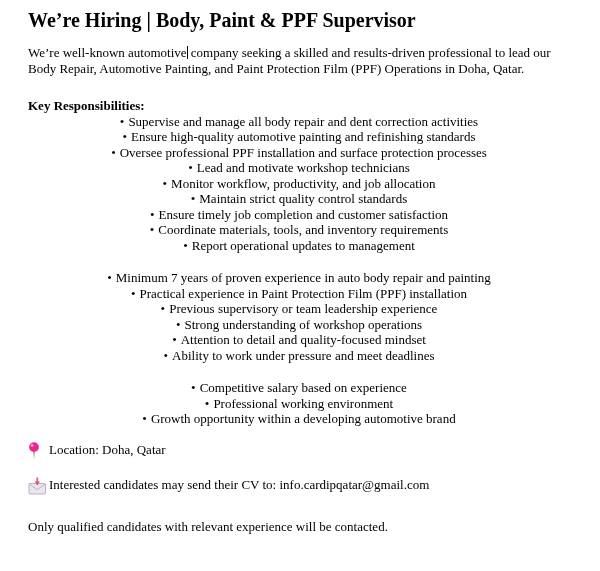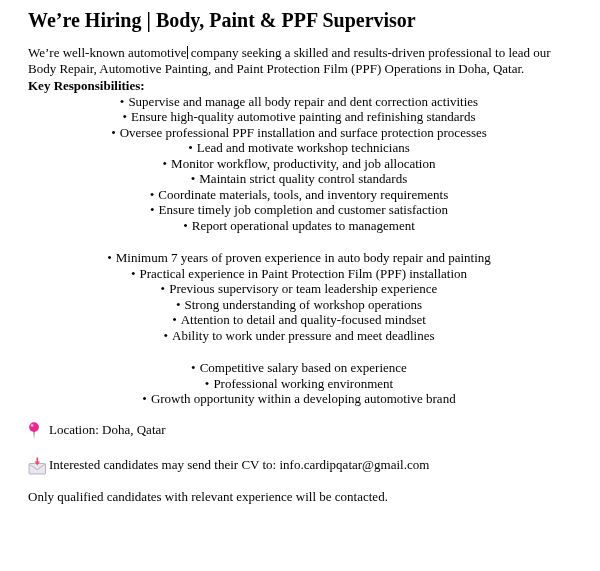--- a/index.html
+++ b/index.html
@@ -17,21 +17,21 @@
     overflow: hidden;
     cursor: text;
   }
   .doc-title {
     font-size: 20px;
     line-height: 26px;
     font-weight: bold;
     margin-bottom: 12px;
     white-space: nowrap;
   }
-  .intro { margin-bottom: 2px; }
+  .intro { margin-bottom: 22px; }
   .caret {
     display: inline-block;
     width: 1px;
     height: 13px;
     background: #000;
     vertical-align: -2px;
   }
   .section { margin-bottom: 17px; }
   .section-heading { font-weight: bold; }
   .li { display: block; text-align: center; }
@@ -42,21 +42,21 @@
     min-height: 18px;
   }
   .icon-line .icon-box {
     width: 21px;
     display: flex;
     align-items: center;
     justify-content: flex-start;
     flex: 0 0 21px;
   }
   .loc-line { margin-bottom: 17px; }
-  .mail-line { margin-bottom: 14px; }
+  .mail-line { margin-bottom: 24px; }
   .offer-section { margin-bottom: 15px; }
   .closing { }
   svg { display: block; }
 </style>
 </head>
 <body>
 
 <div class="page">
 
   <h1 class="doc-title">We’re Hiring | Body, Paint &amp; PPF Supervisor</h1>
@@ -64,22 +64,22 @@
   <p class="intro"><span>We’re well-known automotive</span><span class="caret"></span><span> company seeking a skilled and results-driven professional to lead our Body Repair, Automotive Painting, and Paint Protection Film (PPF) Operations in Doha, Qatar.</span></p>
 
   <div class="section">
     <div class="section-heading">Key Responsibilities:</div>
     <div class="li"><span class="bullet">•</span><span>Supervise and manage all body repair and dent correction activities</span></div>
     <div class="li"><span class="bullet">•</span><span>Ensure high-quality automotive painting and refinishing standards</span></div>
     <div class="li"><span class="bullet">•</span><span>Oversee professional PPF installation and surface protection processes</span></div>
     <div class="li"><span class="bullet">•</span><span>Lead and motivate workshop technicians</span></div>
     <div class="li"><span class="bullet">•</span><span>Monitor workflow, productivity, and job allocation</span></div>
     <div class="li"><span class="bullet">•</span><span>Maintain strict quality control standards</span></div>
+    <div class="li"><span class="bullet">•</span><span>Ensure timely job completion and customer satisfaction</span></div>
     <div class="li"><span class="bullet">•</span><span>Coordinate materials, tools, and inventory requirements</span></div>
-    <div class="li"><span class="bullet">•</span><span>Ensure timely job completion and customer satisfaction</span></div>
     <div class="li"><span class="bullet">•</span><span>Report operational updates to management</span></div>
   </div>
 
   <div class="section">
     <div class="li"><span class="bullet">•</span><span>Minimum 7 years of proven experience in auto body repair and painting</span></div>
     <div class="li"><span class="bullet">•</span><span>Practical experience in Paint Protection Film (PPF) installation</span></div>
     <div class="li"><span class="bullet">•</span><span>Previous supervisory or team leadership experience</span></div>
     <div class="li"><span class="bullet">•</span><span>Strong understanding of workshop operations</span></div>
     <div class="li"><span class="bullet">•</span><span>Attention to detail and quality-focused mindset</span></div>
     <div class="li"><span class="bullet">•</span><span>Ability to work under pressure and meet deadlines</span></div>

